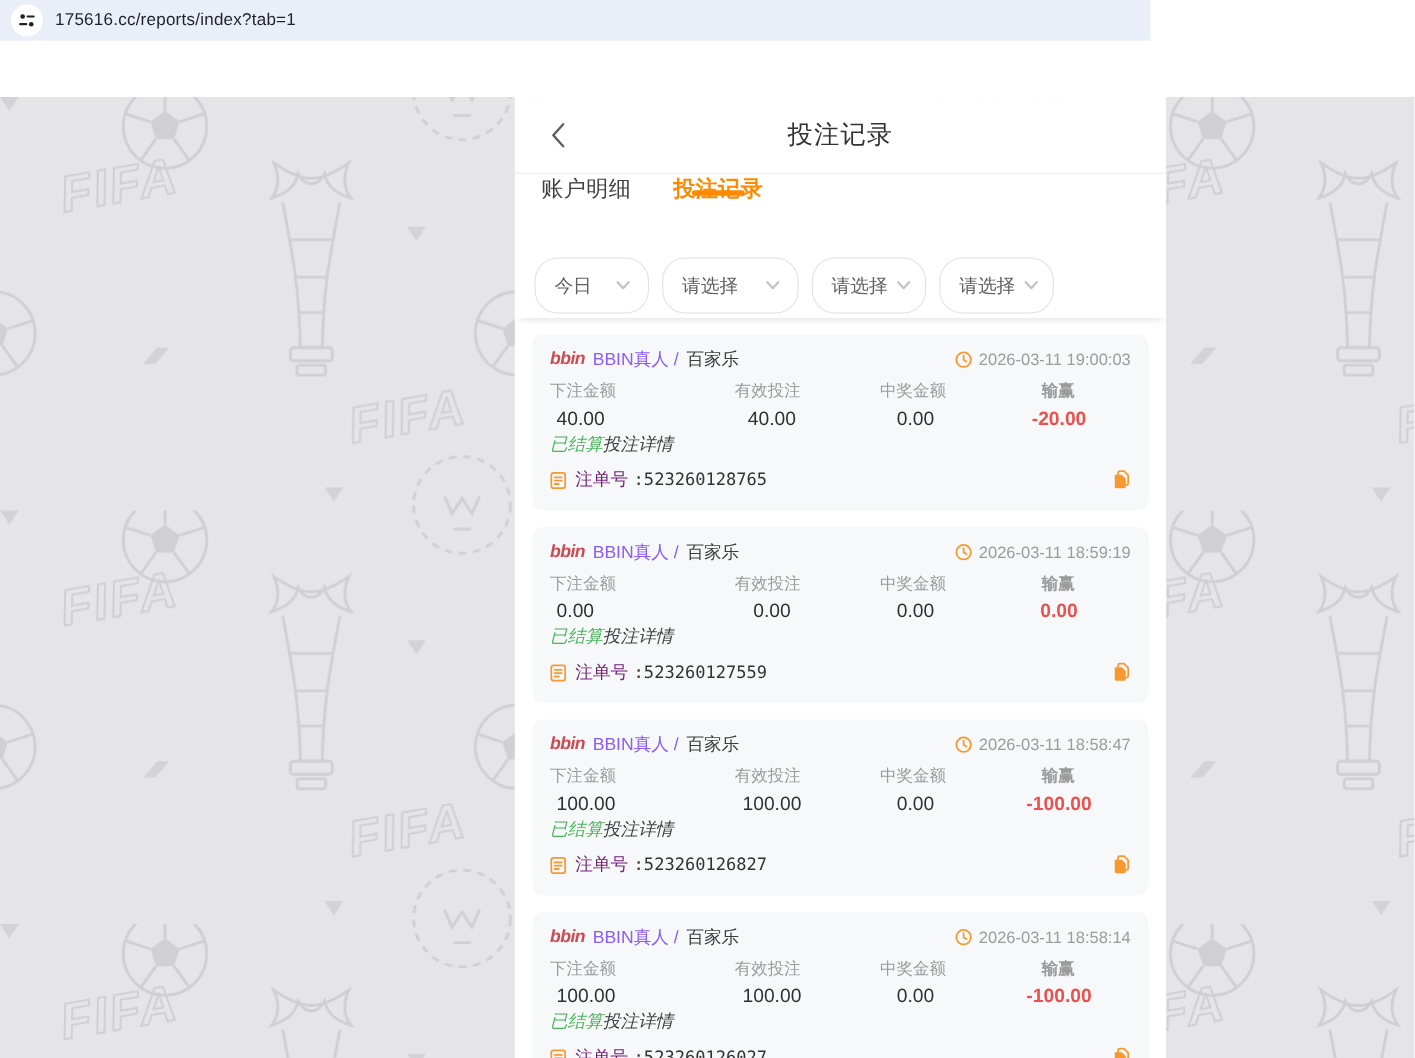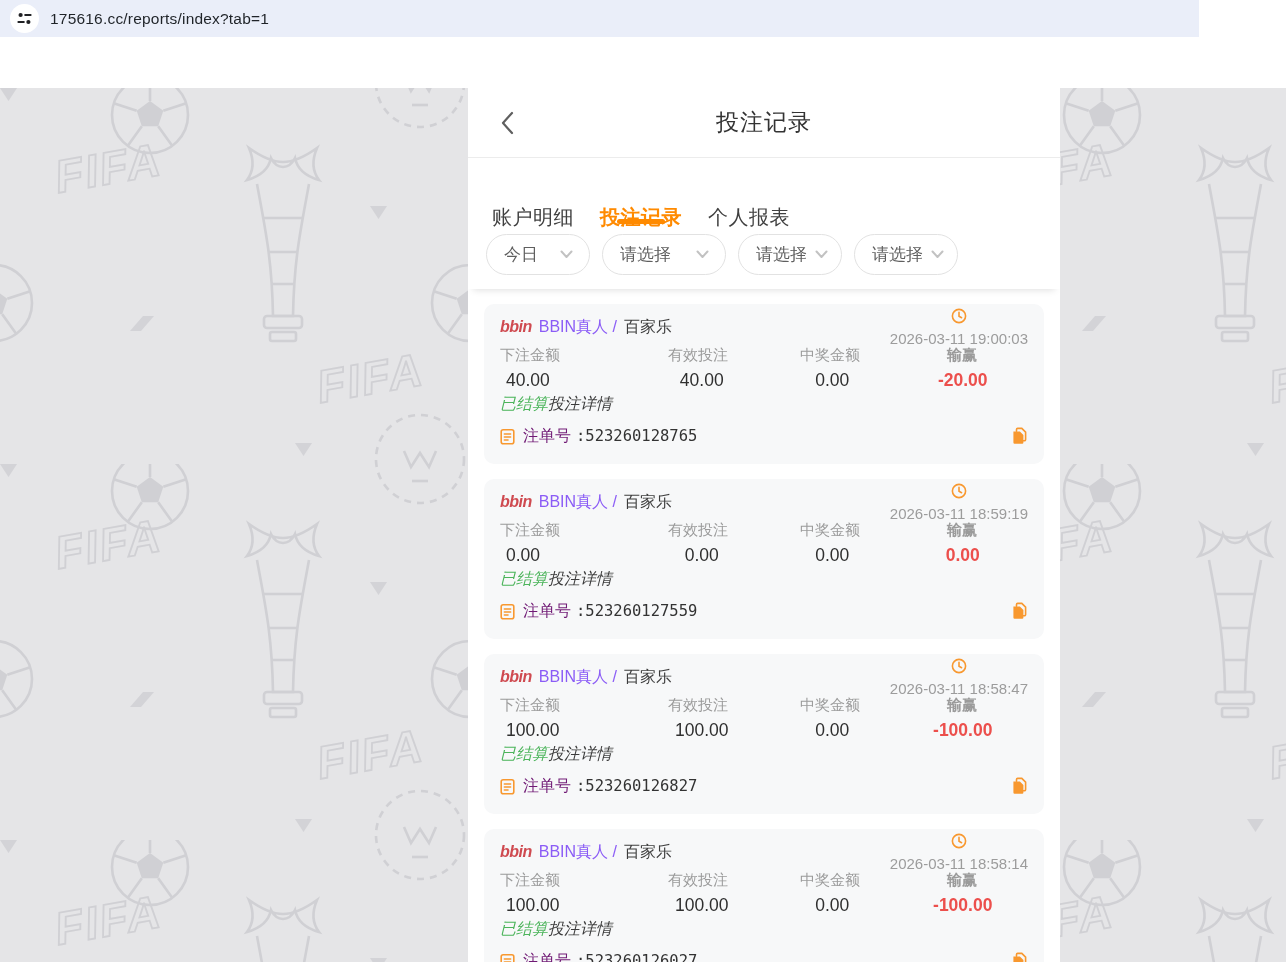--- a/index.html
+++ b/index.html
@@ -1,71 +1,71 @@
 <!DOCTYPE html>
 <html style="--accent: #ff8a00; --red: #ec4f4c; --green: #4cb45b; --orange_icon: #f8982f; --logo: #cf4a50; --bar_bg: #eaeef9;"><head>
 <meta charset="utf-8">
 <style>
   * { margin:0; padding:0; box-sizing:border-box; }
   html,body { width:1286px; height:962px; overflow:hidden; background:#fff;
     font-family:"Liberation Sans","DejaVu Sans",sans-serif; }
 
   
-  .browser-bar { position:absolute; top:0; left:0; width:1199px; height:37px;
+  .browser-bar { position:absolute; top:0; left:0; width:1046px; height:37px;
     background:var(--bar_bg); display:flex; align-items:center; padding:0 10px; gap:11px; }
   .site-chip { width:29px; height:29px; border-radius:50%; background:#fff;
     display:flex; align-items:center; justify-content:center; flex:none; }
   .url-text { font-size:15.5px; color:#1f2328; letter-spacing:.2px; }
 
   
   .app-area { position:absolute; top:88px; left:0; width:1286px; height:874px;padding-left:36px; }
   .bg-svg { position:absolute; inset:0; display:block; }
 
   .panel { position:absolute; left:468px; top:0; width:592px; height:874px;
     background:#fff; overflow:hidden; }
 
   
   .app-header { height:70px; border-bottom:1px solid #ececec; position:relative;
     display:flex; align-items:center; justify-content:center; background:#fff; }
   .back-btn { position:absolute; left:32px; top:23px; width:14px; height:24px; cursor:pointer; }
   .page-title { font-size:23px; color:#333; font-weight:500; letter-spacing:1px; }
 
   
-  .tab-bar { display:flex; gap:26px; padding:0 24px; height:73px; align-items:flex-end; background:#fff; }
+  .tab-bar { display:flex; gap:38px; padding:0 24px; height:73px; align-items:flex-start; background:#fff; }
   .tab { position:relative; display:flex; align-items:center; cursor:pointer; }
   .tab-label { font-size:20px; color:#404040; letter-spacing:.5px; }
   .tab-underline { display:none; }
   .tab.active .tab-label { color:var(--accent); font-weight:700; }
   .tab.active .tab-underline { display:block; position:absolute; left:50%;
     transform:translateX(-50%); bottom:7px; width:48px; height:5px; border-radius:3px;
     background:var(--accent); }
 
   
   .filter-bar { display:flex; gap:12px; padding:3px 0 0 18px; height:58px;
     overflow:hidden; white-space:nowrap; background:#fff; position:relative; z-index:2;
     box-shadow:0 6px 7px -5px rgba(0,0,0,.13); }
-  .pill { flex:none; height:41px; border:1px solid #e2e2e2; border-radius:21px;
+  .pill { flex:none; height:51px; border:1px solid #e2e2e2; border-radius:21px;
     background:#fff; display:flex; align-items:center; justify-content:space-between;
     padding:0 16px 0 17px; color:#5f5f5f; font-size:17px; cursor:pointer; }
   .pill:nth-child(1){ width:104px; }
   .pill:nth-child(2){ width:124px; }
   .pill:nth-child(3),.pill:nth-child(4),.pill:nth-child(5){ width:104px; }
   .pill svg { flex:none; margin-left:8px; }
 
   
   .records-list { padding:15px 16px 0; background:#fff; }
   .card { background:#f7f8f9; border-radius:10px; padding:12px 16px 0;
     height:160px; margin-bottom:15px; }
   .c-top { display:flex; justify-content:space-between; align-items:center; height:22px; }
   .prov { display:flex; align-items:center; gap:7px; }
   .provider-logo { color:var(--logo); font-weight:700; font-style:italic;
     font-size:16px; letter-spacing:-.5px; }
   .prov-name { color:#8b5cf6; font-size:16px; }
   .game-name { color:#3d3d3d; font-size:16px; }
-  .time-wrap { display:flex; align-items:center; gap:6px; color:#9c9c9c; font-size:15px;flex-direction:column; }
+  .time-wrap { display:flex; align-items:center; gap:6px; color:#9c9c9c; font-size:15px; }
 
   .c-labels { display:flex; margin-top:8px; }
   .c-labels span { flex:1; font-size:15px; color:#9b9b9b; }
   .c-values { display:flex; margin-top:5px; }
   .c-values span { flex:1; font-size:17.5px; color:#2f2f2f; }
   .c-labels span:nth-child(2), .c-values span:nth-child(2),
   .c-labels span:nth-child(3), .c-values span:nth-child(3) { text-align:center; }
   .c-labels span:nth-child(4), .c-values span:nth-child(4) { text-align:center;font-weight:bold; }
   .c-values span:nth-child(1) { padding-left:6px; }
   .c-values .profit-value { color:var(--red); }
@@ -162,24 +162,20 @@
   <div class="tab">
     <span class="tab-label">账户明细</span>
 
   </div>
 
   <div class="tab active">
     <span class="tab-label">投注记录</span>
     <span class="tab-underline"></span>
   </div>
 
-  <div class="tab">
-    <span class="tab-label">个人报表</span>
-
-  </div>
 </div>
 
     <div class="filter-bar">
   <div class="pill">
     <span>今日</span>
     <svg width="13" height="9" viewBox="0 0 13 9">
       <path class="ic-chev-s" d="M1.5 1.5 L6.5 7 L11.5 1.5"></path>
     </svg>
   </div>
 

